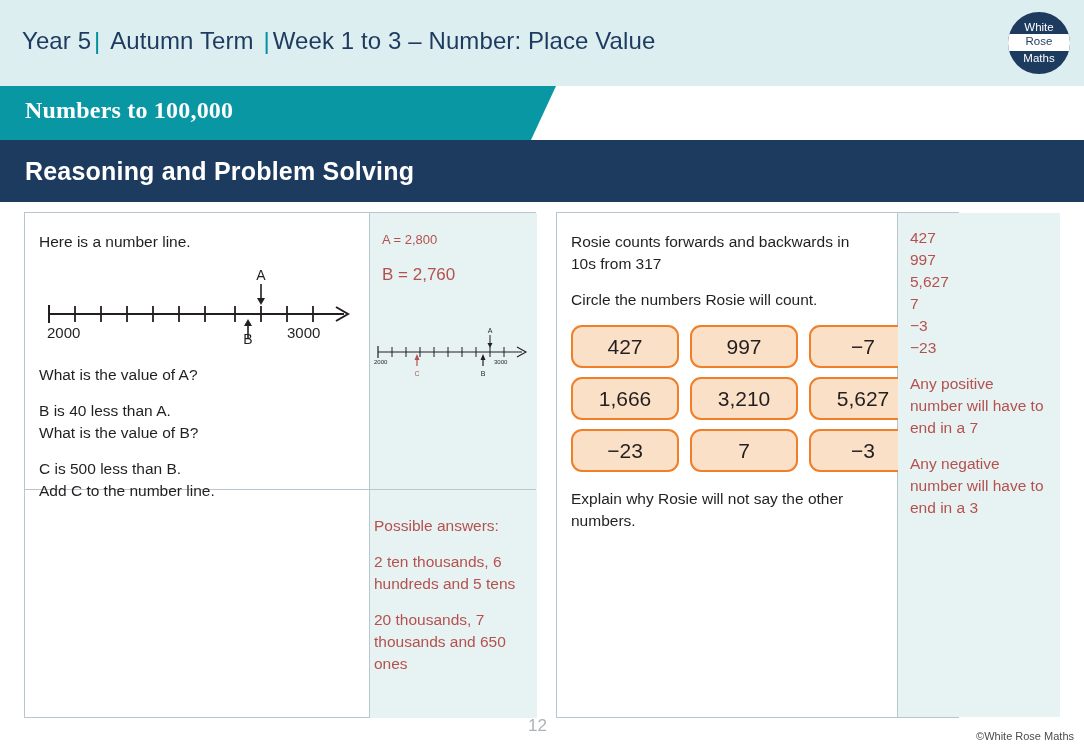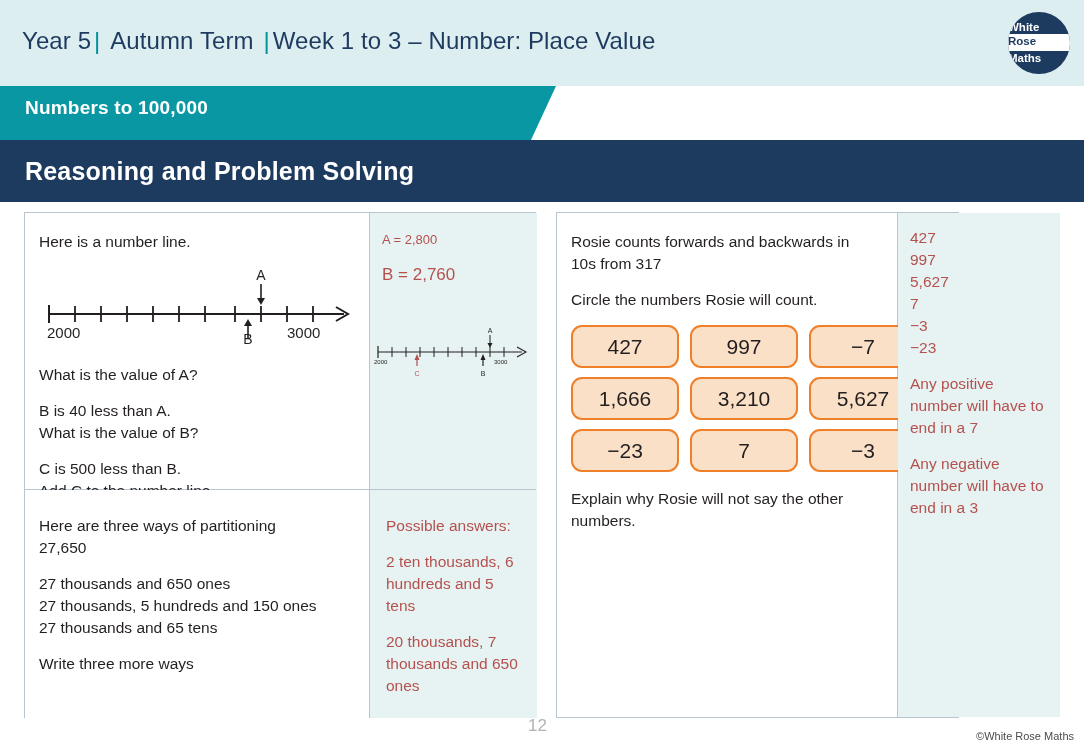--- a/index.html
+++ b/index.html
@@ -48,44 +48,46 @@
   }
   .logo-band {
     position: absolute;
     left: 0; width: 62px;
     background: #ffffff;
     top: 22px; height: 17px;
   }
   .logo-txt {
     position: absolute;
     width: 62px;
+    text-align: center;
     font-size: 11.5px;
-    font-weight: bold;
+    font-weight: normal;
     font-family: "Liberation Sans", sans-serif;
   }
   .logo-white { top: 9px; color: #ffffff; }
   .logo-rose  { top: 23px; color: #1d3a5f; }
   .logo-maths { top: 40px; color: #ffffff; }
 
   
   .banner-teal {
     position: absolute;
     left: 0; top: 86px;
     width: 556px; height: 54px;
     background: #0897a3;
     -webkit-clip-path: polygon(0 0, 100% 0, 95.5% 100%, 0 100%);
     clip-path: polygon(0 0, 100% 0, 95.5% 100%, 0 100%);
   }
   .banner-teal-label {
     position: absolute;
     left: 25px; top: 97px;
-    font-size: 19px;
+    font-size: 24px;
     font-weight: bold;
     color: #ffffff;
     letter-spacing: 0.2px;
+    font-family: Liberation Serif, serif;
   }
   .banner-navy {
     position: absolute;
     left: 0; top: 140px;
     width: 1084px; height: 62px;
     background: #1d3a5f;
     -webkit-clip-path: polygon(0 0, 100% 0, 100% 100%, 0 100%, 0 100%);
     clip-path: polygon(0 0, 100% 0, 100% 100%, 0 100%);
   }
   .banner-navy-label {
@@ -275,32 +277,22 @@
 
         <line x1="113" y1="42" x2="113" y2="32" stroke="#231f20" stroke-width="1.2"></line>
         <path d="M110.5,36 L113,30 L115.5,36 Z" fill="#231f20"></path>
         <text x="113" y="52" font-family="Liberation Sans, sans-serif" font-size="7" fill="#231f20" text-anchor="middle">B</text>
         <text x="4" y="40" font-family="Liberation Sans, sans-serif" font-size="6" fill="#231f20">2000</text>
         <text x="124" y="40" font-family="Liberation Sans, sans-serif" font-size="6" fill="#231f20">3000</text>
       </svg>
     </div>
   </div>
 
-  <div class="qcell" style="left:0;top:277px;width:344px;height:228px;padding:25px 14px 0 14px;">
-    <p>Here are three ways of partitioning</p>
-    <p>27,650</p>
-    <div class="gap"></div>
-    <p>27 thousands and 650 ones</p>
-    <p>27 thousands, 5 hundreds and 150 ones</p>
-    <p>27 thousands and 65 tens</p>
-    <div class="gap"></div>
-    <p>Write three more ways</p>
-  </div>
-
-  <div class="acell" style="left:345px;top:277px;width:167px;height:228px;padding:25px 10px 0 16px;">
+
+  <div class="acell" style="left:345px;top:277px;width:167px;height:228px;padding:25px 10px 0 4px;">
     <p>Possible answers:</p>
     <div class="gap"></div>
     <p>2 ten thousands, 6 hundreds and 5 tens</p>
     <div class="gap"></div>
     <p>20 thousands, 7 thousands and 650 ones</p>
   </div>
 </div>
 
 <div class="tbl tbl-right">
   <div class="col-div" style="left:340px;"></div>

